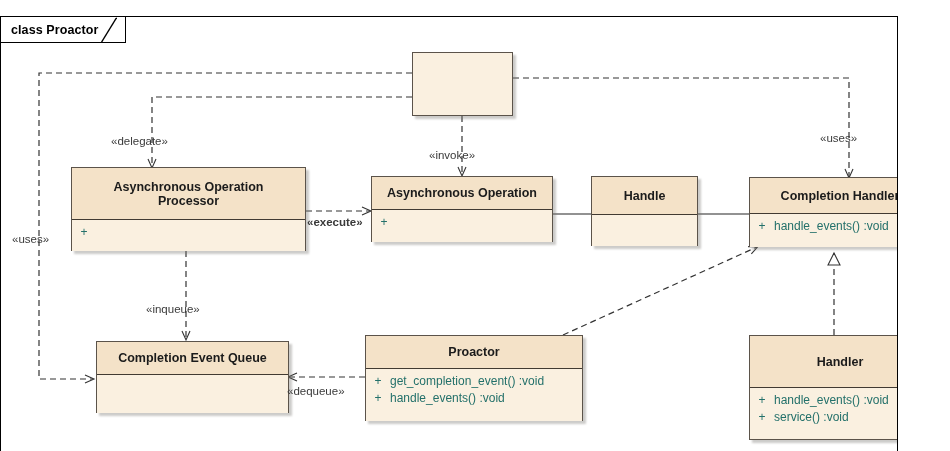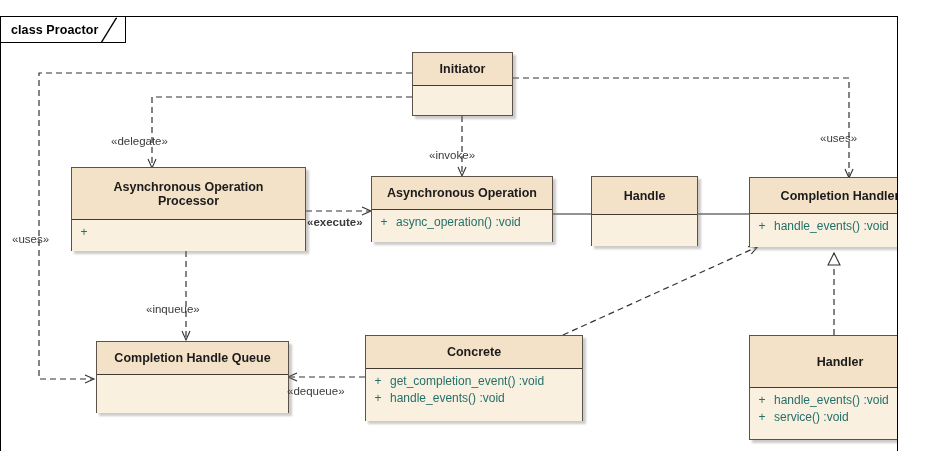--- a/index.html
+++ b/index.html
@@ -158,23 +158,20 @@
   </div>
   <div id="frame-tab-corner">
     <svg width="16" height="26" viewBox="0 0 16 26" xmlns="http://www.w3.org/2000/svg">
       <path d="M0,0 L16,0 L0,26 Z" fill="#ffffff"></path>
       <path d="M16,0 L0,26" stroke="#000000" stroke-width="1.4" fill="none"></path>
       <path d="M0,0 L16,0" stroke="#ffffff" stroke-width="1.4" fill="none"></path>
     </svg>
   </div>
 
   <div class="uml-class" style="left:411px; top:35px; width:101px; height:64px;">
-    <div class="uml-name" style="height:33px;">
-      <span>Initiator</span>
-    </div>
     <div class="uml-ops" style="height:29px; padding:0;"></div>
   </div>
 
   <div class="uml-class" style="left:70px; top:150px; width:235px; height:84px;">
     <div class="uml-name" style="height:52px; flex-direction:column; justify-content:center;">
       <span>Asynchronous Operation</span>
       <span>Processor</span>
     </div>
     <div class="uml-ops" style="height:31px;">
       <div class="uml-op">
@@ -183,21 +180,20 @@
     </div>
   </div>
 
   <div class="uml-class" style="left:370px; top:159px; width:182px; height:66px;">
     <div class="uml-name" style="height:33px;">
       <span>Asynchronous Operation</span>
     </div>
     <div class="uml-ops" style="height:32px;">
       <div class="uml-op">
         <span class="vis">+</span>
-        <span class="sig">async_operation()  :void</span>
       </div>
     </div>
   </div>
 
   <div class="uml-class" style="left:590px; top:159px; width:107px; height:70px;">
     <div class="uml-name" style="height:38px;">
       <span>Handle</span>
     </div>
     <div class="uml-ops" style="height:31px; padding:0;"></div>
   </div>
@@ -209,28 +205,28 @@
     <div class="uml-ops" style="height:33px;">
       <div class="uml-op">
         <span class="vis">+</span>
         <span class="sig">handle_events()  :void</span>
       </div>
     </div>
   </div>
 
   <div class="uml-class" style="left:95px; top:324px; width:193px; height:72px;">
     <div class="uml-name" style="height:33px;">
-      <span>Completion Handle Queue</span>
+      <span>Completion Event Queue</span>
     </div>
     <div class="uml-ops" style="height:38px; padding:0;"></div>
   </div>
 
   <div class="uml-class" style="left:364px; top:318px; width:218px; height:86px;">
     <div class="uml-name" style="height:33px;">
-      <span>Concrete</span>
+      <span>Proactor</span>
     </div>
     <div class="uml-ops" style="height:52px;">
       <div class="uml-op">
         <span class="vis">+</span>
         <span class="sig">get_completion_event()  :void</span>
       </div>
       <div class="uml-op">
         <span class="vis">+</span>
         <span class="sig">handle_events()  :void</span>
       </div>

